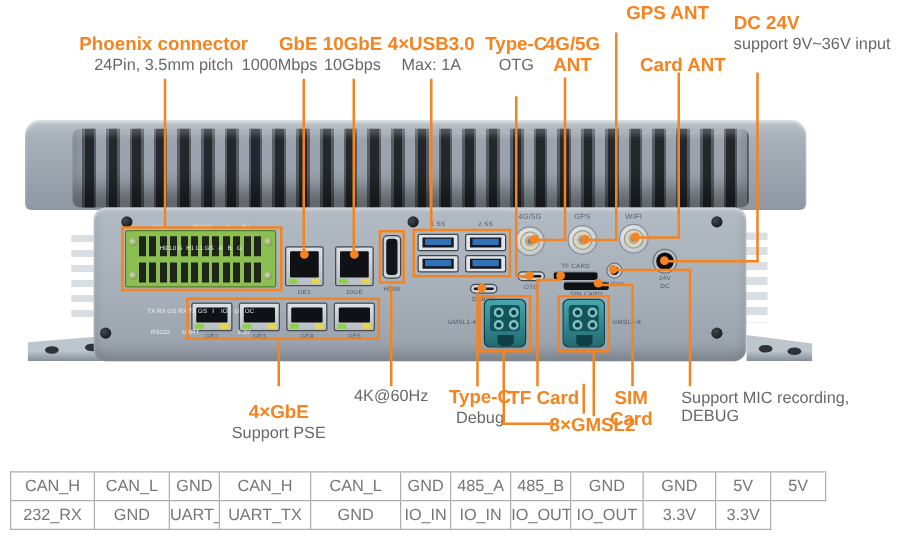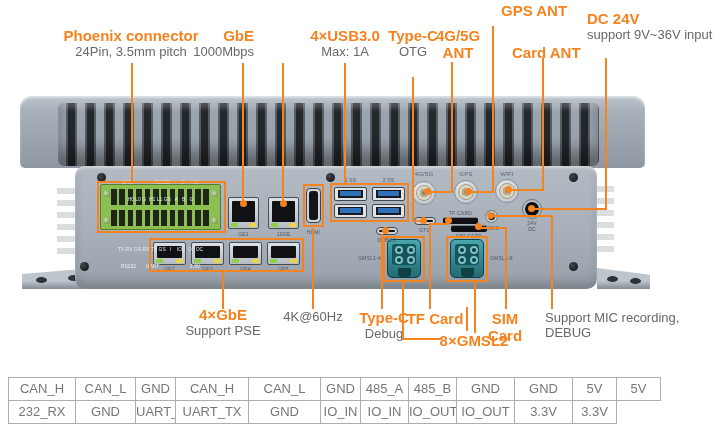--- a/index.html
+++ b/index.html
@@ -82,20 +82,24 @@
 
 <div id="canvas">
 
   <div class="abs ctr" style="left:40px;top:27px;width:182px;">
     <div class="t-title">Phoenix connector</div>
     <div class="t-sub">24Pin, 3.5mm pitch</div>
   </div>
   <div class="abs rgt" style="left:192px;top:27px;width:62px;text-align:right;">
     <div class="t-title">GbE</div>
     <div class="t-sub">1000Mbps</div>
+  </div>
+  <div class="abs ctr" style="left:254px;top:27px;width:56px;">
+    <div class="t-title">10GbE</div>
+    <div class="t-sub">10Gbps</div>
   </div>
   <div class="abs ctr" style="left:305px;top:27px;width:80px;">
     <div class="t-title">4×USB3.0</div>
     <div class="t-sub">Max: 1A</div>
   </div>
   <div class="abs ctr" style="left:373px;top:27px;width:80px;">
     <div class="t-title">Type-C</div>
     <div class="t-sub">OTG</div>
   </div>
   <div class="abs ctr" style="left:428px;top:27px;width:60px;">
@@ -317,21 +321,21 @@
   <div class="dot" style="left:420px;top:217px;"></div>
   <div class="dot" style="left:424px;top:188px;"></div>
   <div class="dot" style="left:465px;top:188px;"></div>
   <div class="dot" style="left:505px;top:186px;"></div>
   <div class="dot" style="left:528px;top:205px;"></div>
   <div class="dot" style="left:382px;top:227px;"></div>
   <div class="dot" style="left:445px;top:217px;"></div>
   <div class="dot" style="left:475px;top:223px;"></div>
   <div class="dot" style="left:487px;top:212px;"></div>
 
-  <div class="abs ctr" style="left:163px;top:306px;width:120px;">
+  <div class="abs ctr" style="left:163px;top:321px;width:120px;">
     <div class="t-title">4×GbE</div>
     <div class="t-sub">Support PSE</div>
   </div>
   <div class="abs ctr" style="left:263px;top:309px;width:100px;">
     <div class="t-sub">4K@60Hz</div>
   </div>
   <div class="abs ctr" style="left:344px;top:309px;width:80px;">
     <div class="t-title">Type-C</div>
     <div class="t-sub">Debug</div>
   </div>

